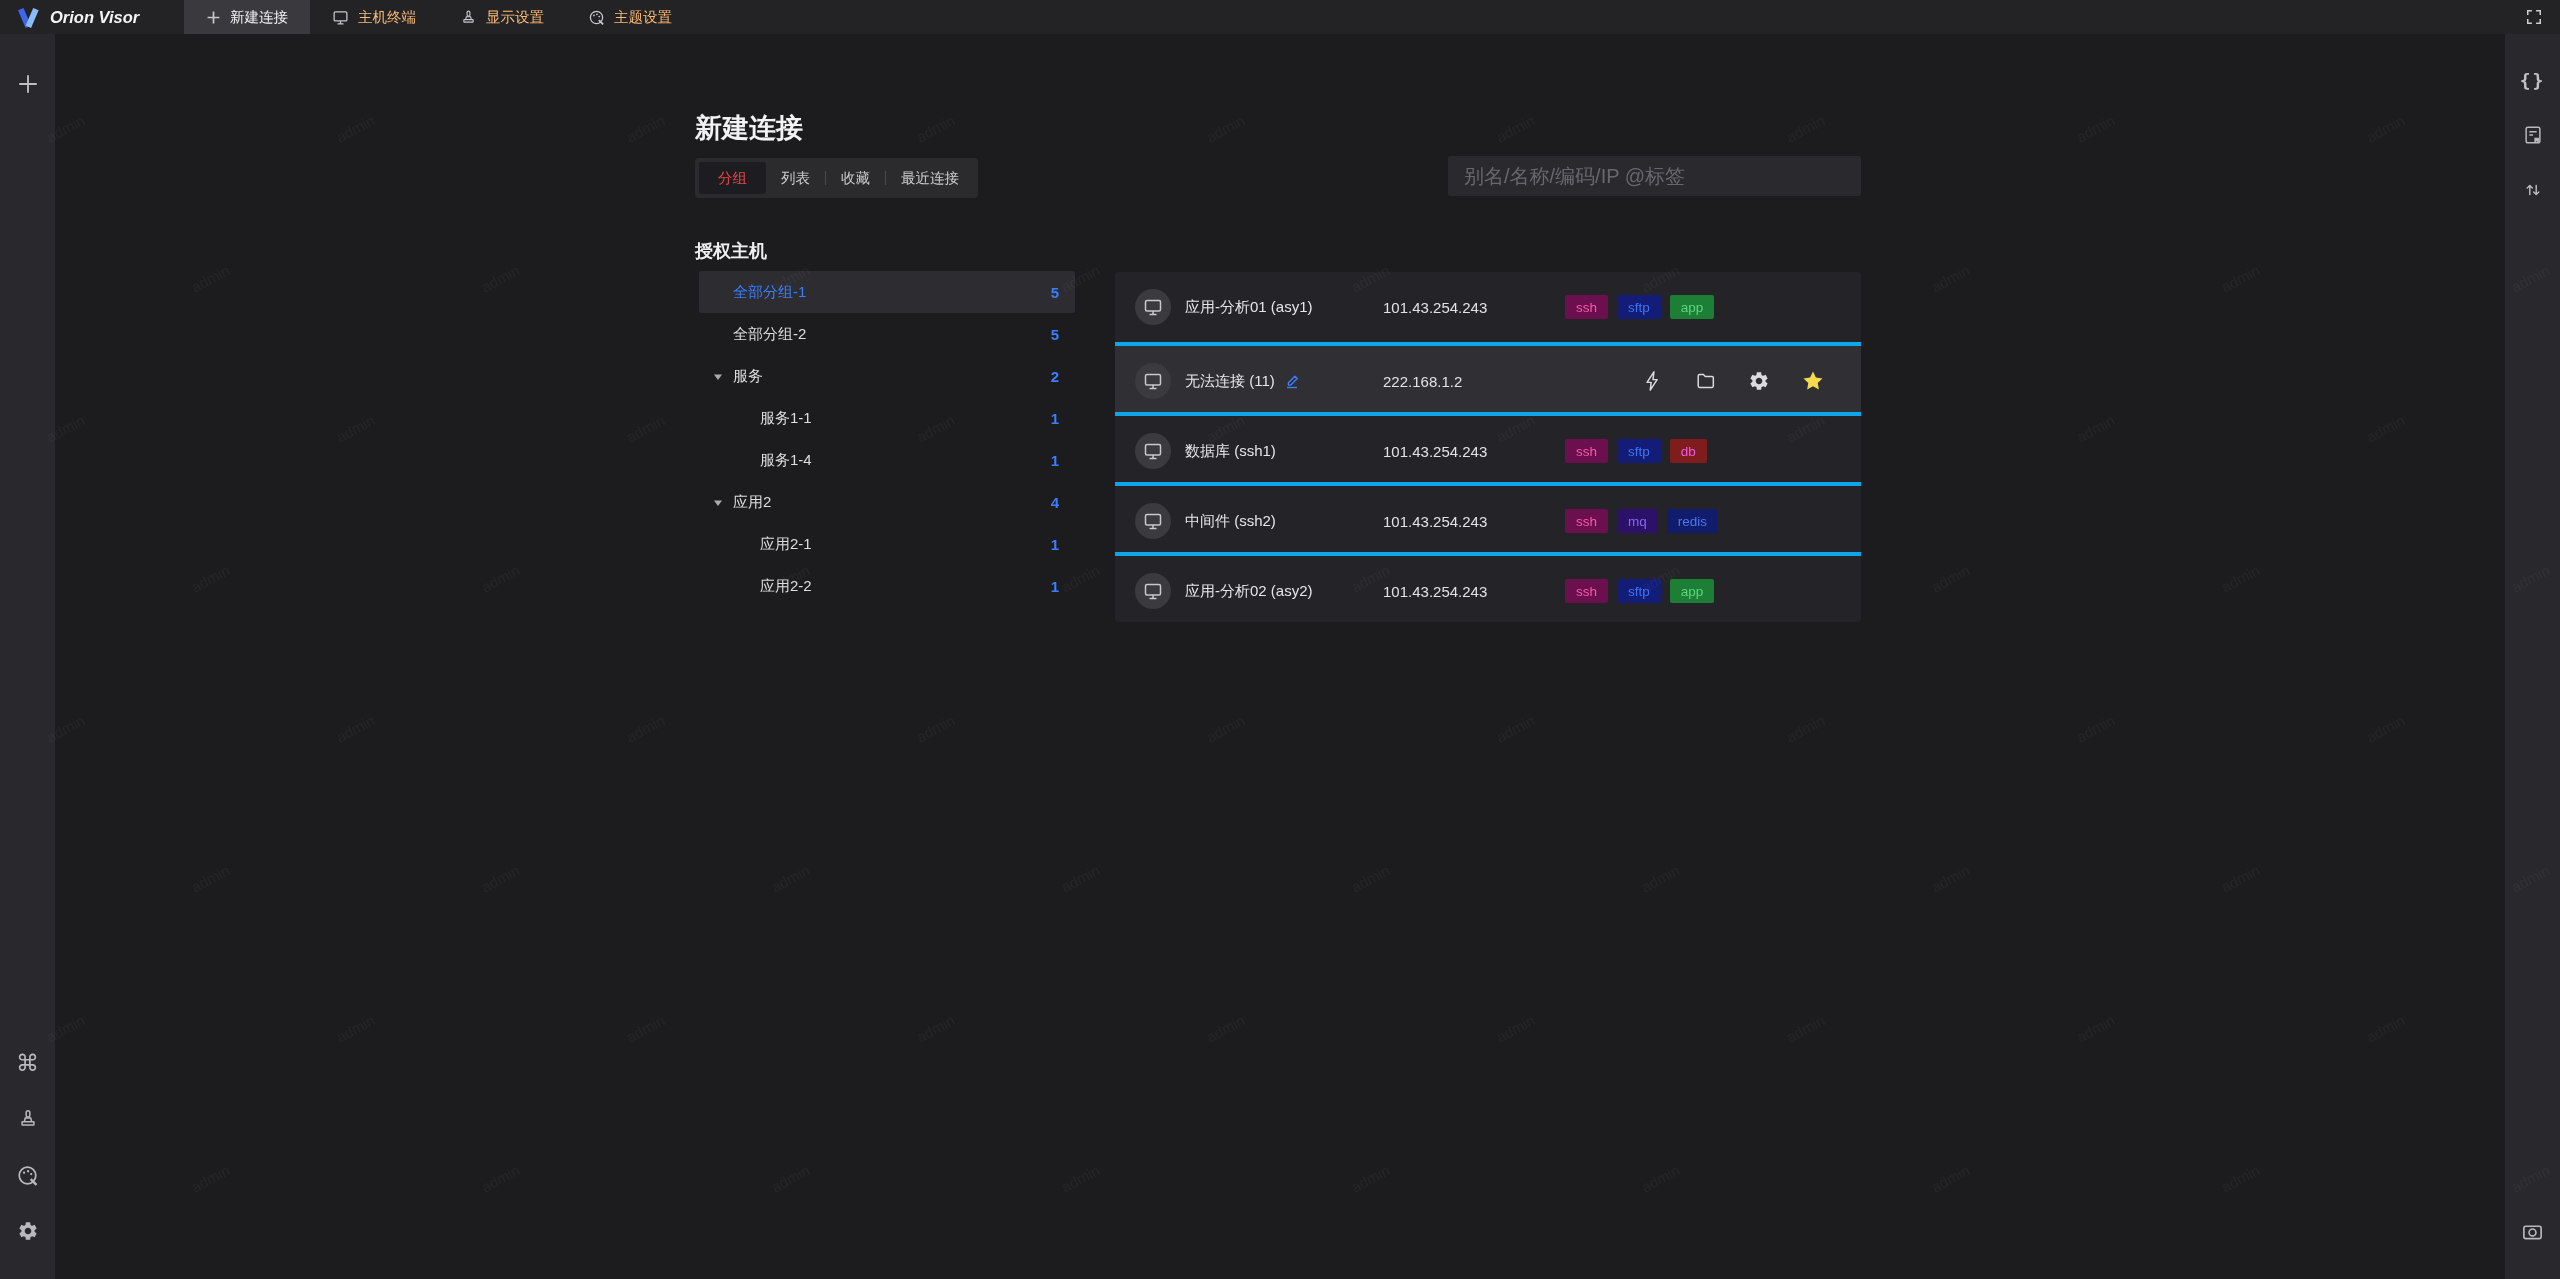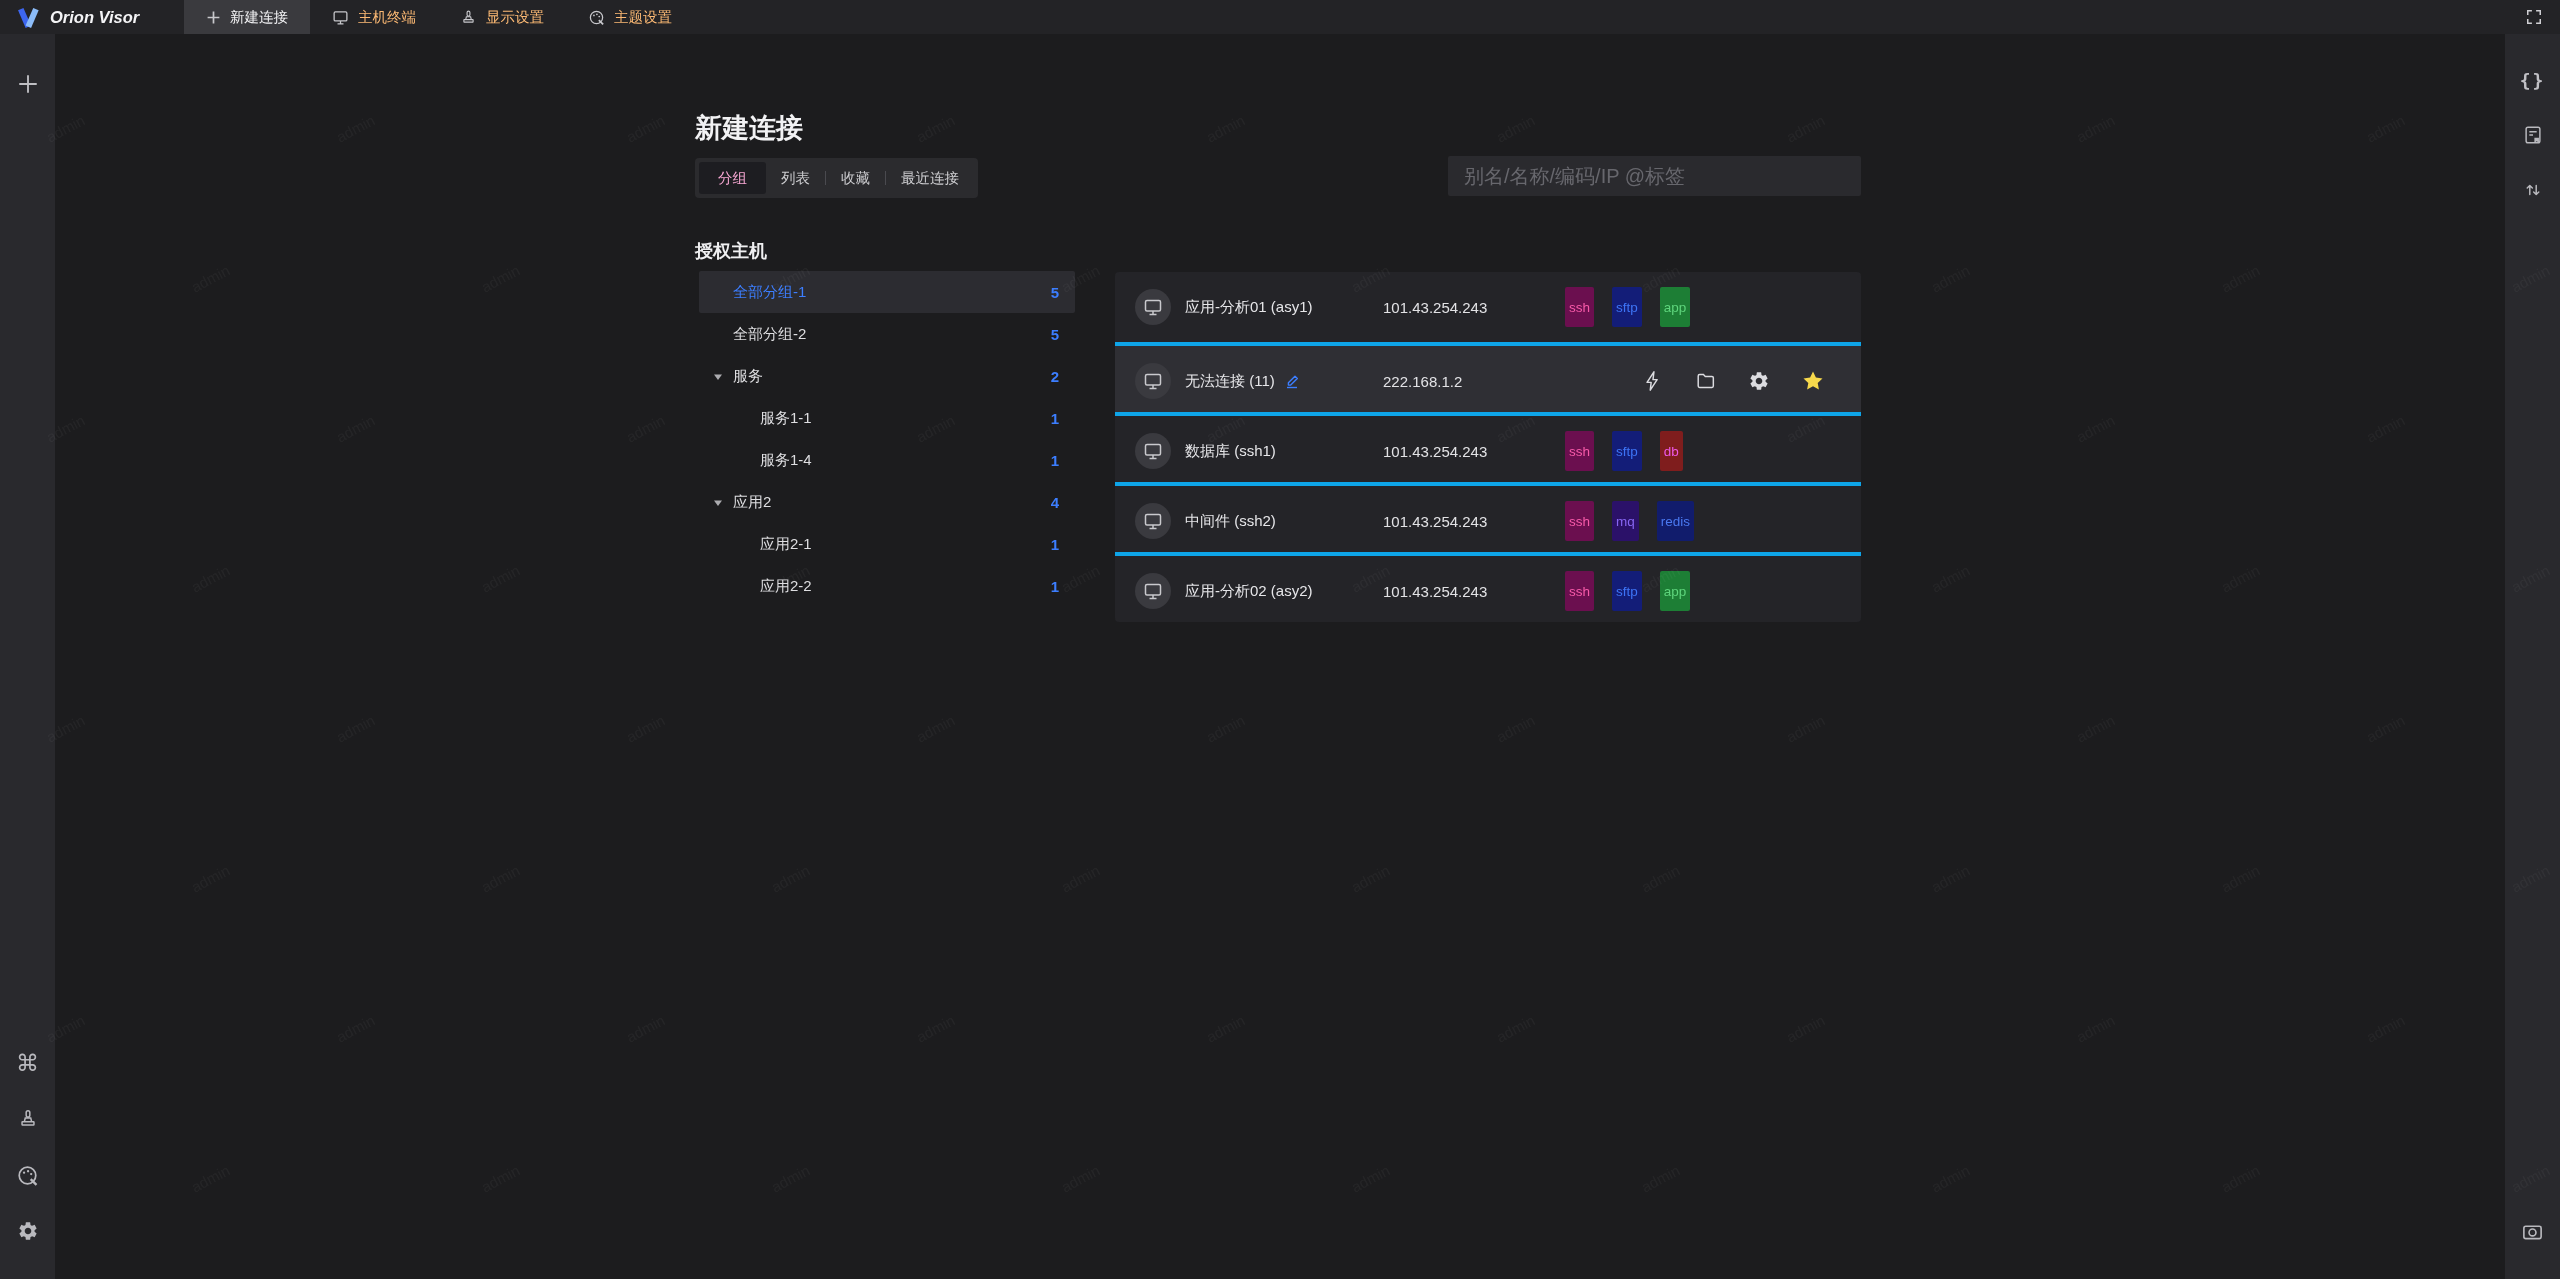--- a/index.html
+++ b/index.html
@@ -26,21 +26,21 @@
   .sb-bottom .sb-icon{margin-bottom:20px;}
   .glyph-cmd{font-size:23px;line-height:1;color:#B9B9BE;}
   .glyph-braces{font-size:18px;font-weight:700;letter-spacing:2px;color:#C0C0C5;font-family:"DejaVu Sans Mono","Liberation Mono",monospace;}
 
   
   .page-title{position:absolute;left:695px;top:92px;font-size:27px;font-weight:700;color:#F2F2F4;z-index:2;}
   .section-title{position:absolute;left:695px;top:224px;font-size:18px;font-weight:700;color:#EFEFF1;z-index:2;}
 
   .view-tabs{position:absolute;left:695px;top:158px;height:40px;background:#2B2B2E;border-radius:4px;display:inline-flex;align-items:center;padding:4px;z-index:2;}
   .seg{padding:0 15px;font-size:14.5px;color:#CDCDD0;height:32px;line-height:32px;cursor:pointer;border-radius:3px;white-space:nowrap;}
-  .seg.active{background:#1D1D21;color:#f9a8d4;padding:0 19px;}
+  .seg.active{background:#1D1D21;color:#ef4444;padding:0 19px;}
   .seg-sep{width:1px;height:14px;background:#4A4A4F;}
 
   .search-box{position:absolute;left:1448px;top:156px;width:413px;height:40px;background:#2A2A2E;border-radius:2px;display:flex;align-items:center;z-index:2;}
   .search-box input{flex:1;background:transparent;border:none;outline:none;color:#E4E4E7;font-size:20px;padding:0 16px;font-family:inherit;}
   .search-box input::placeholder{color:#67676D;}
 
   
   .tree{position:absolute;left:699px;top:271px;width:376px;z-index:2;}
   .tree-row{height:42px;display:flex;align-items:center;position:relative;border-radius:2px;cursor:pointer;}
   .tree-row.selected{background:#2C2C31;}
@@ -52,21 +52,21 @@
 
   
   .hosts{position:absolute;left:1115px;top:272px;width:746px;background:#242428;border-radius:4px;z-index:2;}
   .host-row{height:70px;position:relative;cursor:pointer;}
   .host-row + .host-row{border-top:4px solid #0ea5e9;}
   .host-row.hovered{background:#2F2F34;}
   .h-icon{position:absolute;left:20px;top:17px;width:36px;height:36px;border-radius:50%;background:#3A3A3F;display:flex;align-items:center;justify-content:center;color:#C9C9CD;}
   .h-name{position:absolute;left:70px;top:0;height:70px;display:flex;align-items:center;gap:9px;font-size:15px;color:#E6E6E9;}
   .h-ip{position:absolute;left:268px;top:0;height:70px;display:flex;align-items:center;font-size:15px;color:#E2E2E5;}
   .h-tags{position:absolute;left:450px;top:0;height:70px;display:flex;align-items:center;}
-  .tag{display:inline-flex;align-items:center;height:40px;padding:0 4px;margin-right:18px;border-radius:2px;font-size:13.5px;}
+  .tag{display:inline-flex;align-items:center;height:24px;padding:0 11px;margin-right:9px;border-radius:2px;font-size:13.5px;}
   .h-actions{position:absolute;right:36px;top:0;height:70px;display:flex;align-items:center;gap:31px;}
   .act{color:#DCDCE0;cursor:pointer;}
   .act.star{color:#F7D94C;}
   .edit-ic{cursor:pointer;}
 
   
   #watermark{position:absolute;inset:0;overflow:hidden;pointer-events:none;z-index:40;}
   #watermark span{position:absolute;transform:rotate(-28deg);font-size:15px;color:rgba(255,255,255,0.045);white-space:nowrap;}
 </style>
 </head>

